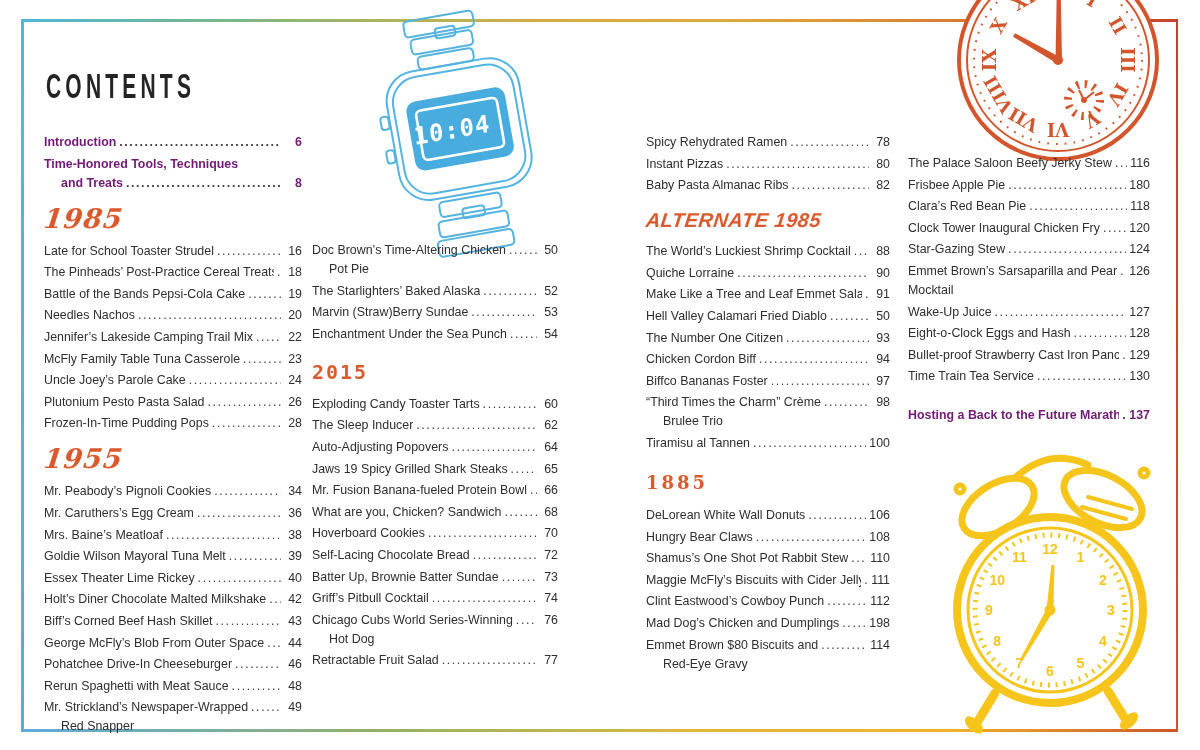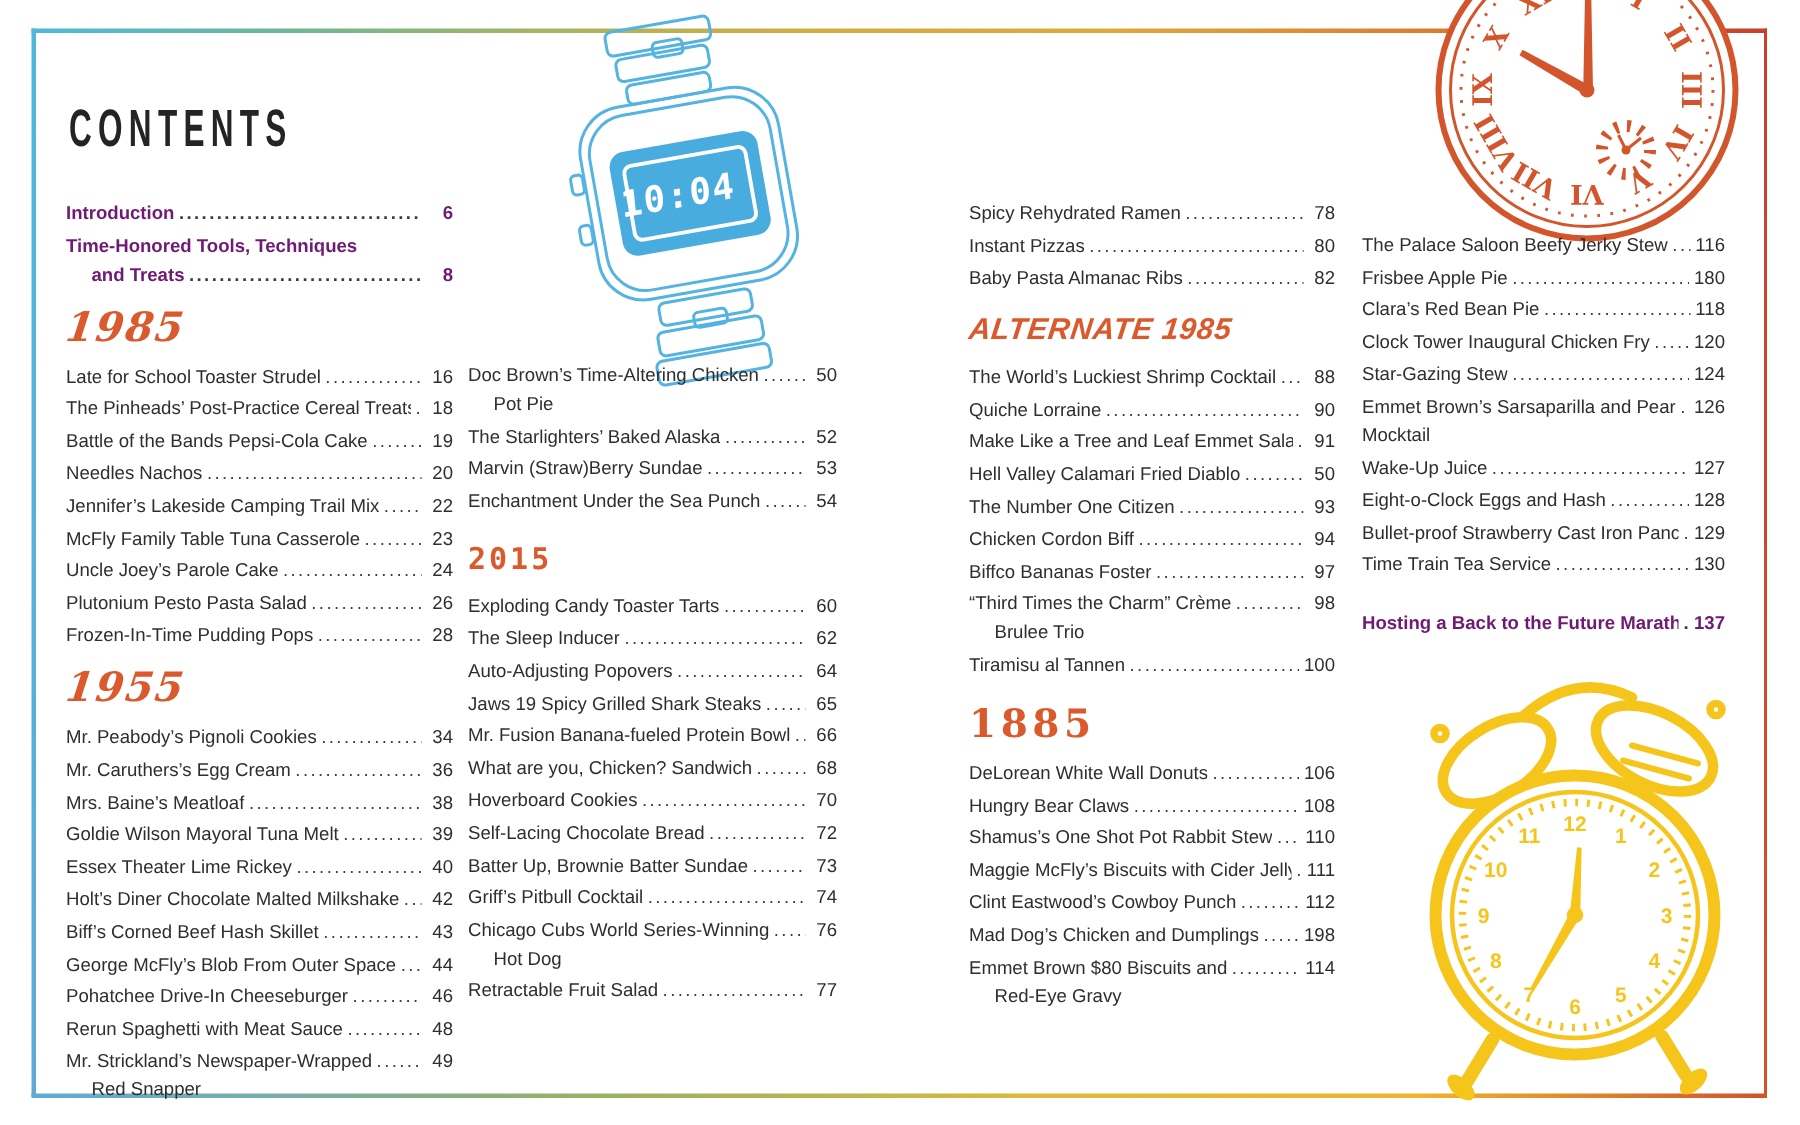--- a/index.html
+++ b/index.html
@@ -44,21 +44,21 @@
   .bold{font-weight:bold;color:#701a75;}
 
   .heading{color:#DB5A2D;}
   .h-script{font-family:"DejaVu Serif",serif;font-style:italic;font-weight:bold;
     font-size:27px;line-height:30px;margin:11px 0 8px;letter-spacing:1px;
     transform:skewX(-7deg);transform-origin:left;}
   .h-digital{font-family:"DejaVu Sans Mono",monospace;font-weight:bold;
     font-size:20px;line-height:28px;margin:14px 0 9px;letter-spacing:2px;}
   .h-brush{font-style:italic;font-weight:bold;font-size:20px;line-height:26px;
     margin:12px 0 9px;letter-spacing:.5px;transform:skewX(-7deg);transform-origin:left;}
-  .h-slab{font-family:"DejaVu Serif",serif;font-weight:bold;font-size:26px;
+  .h-slab{font-family:"DejaVu Serif",serif;font-weight:bold;font-size:18px;
     line-height:30px;margin:15px 0 8px;letter-spacing:3px;}
 
   
   .illus{position:absolute;z-index:2;overflow:visible;}
   #watch-svg{left:335px;top:12px;}
   #wallclock-svg{left:952px;top:-46px;}
   #alarm-svg{left:920px;top:445px;}
 </style>
 </head>
 <body>

